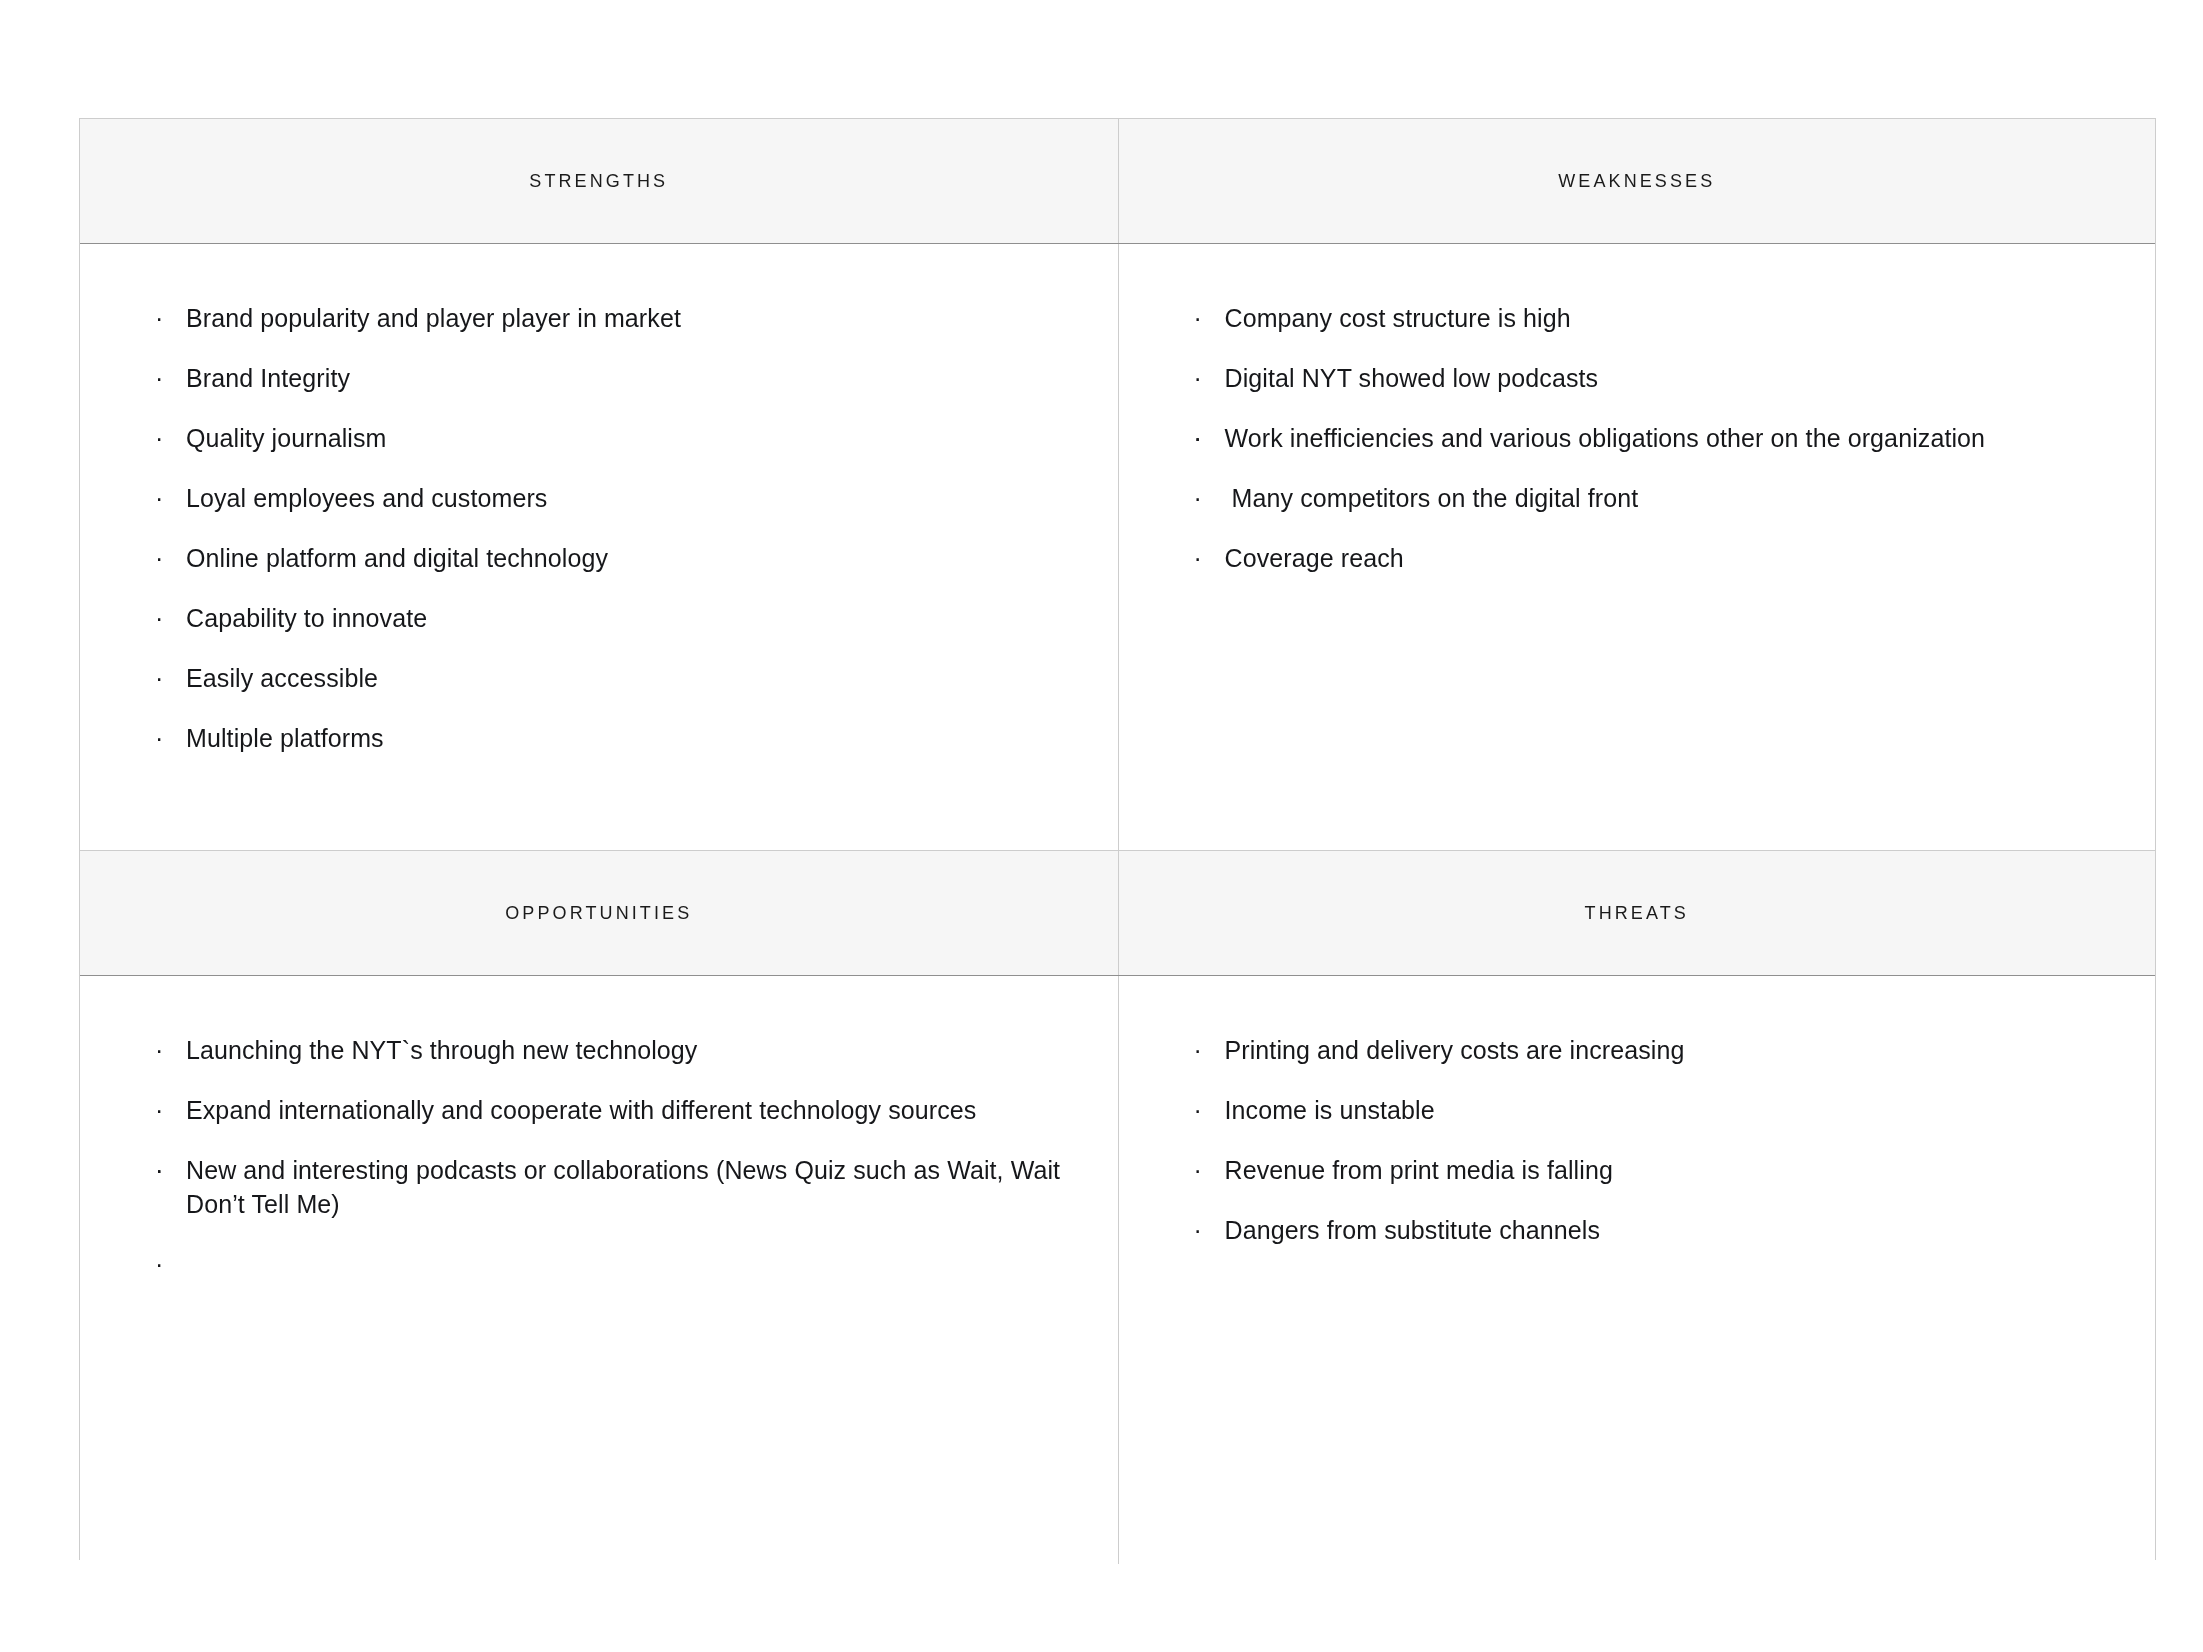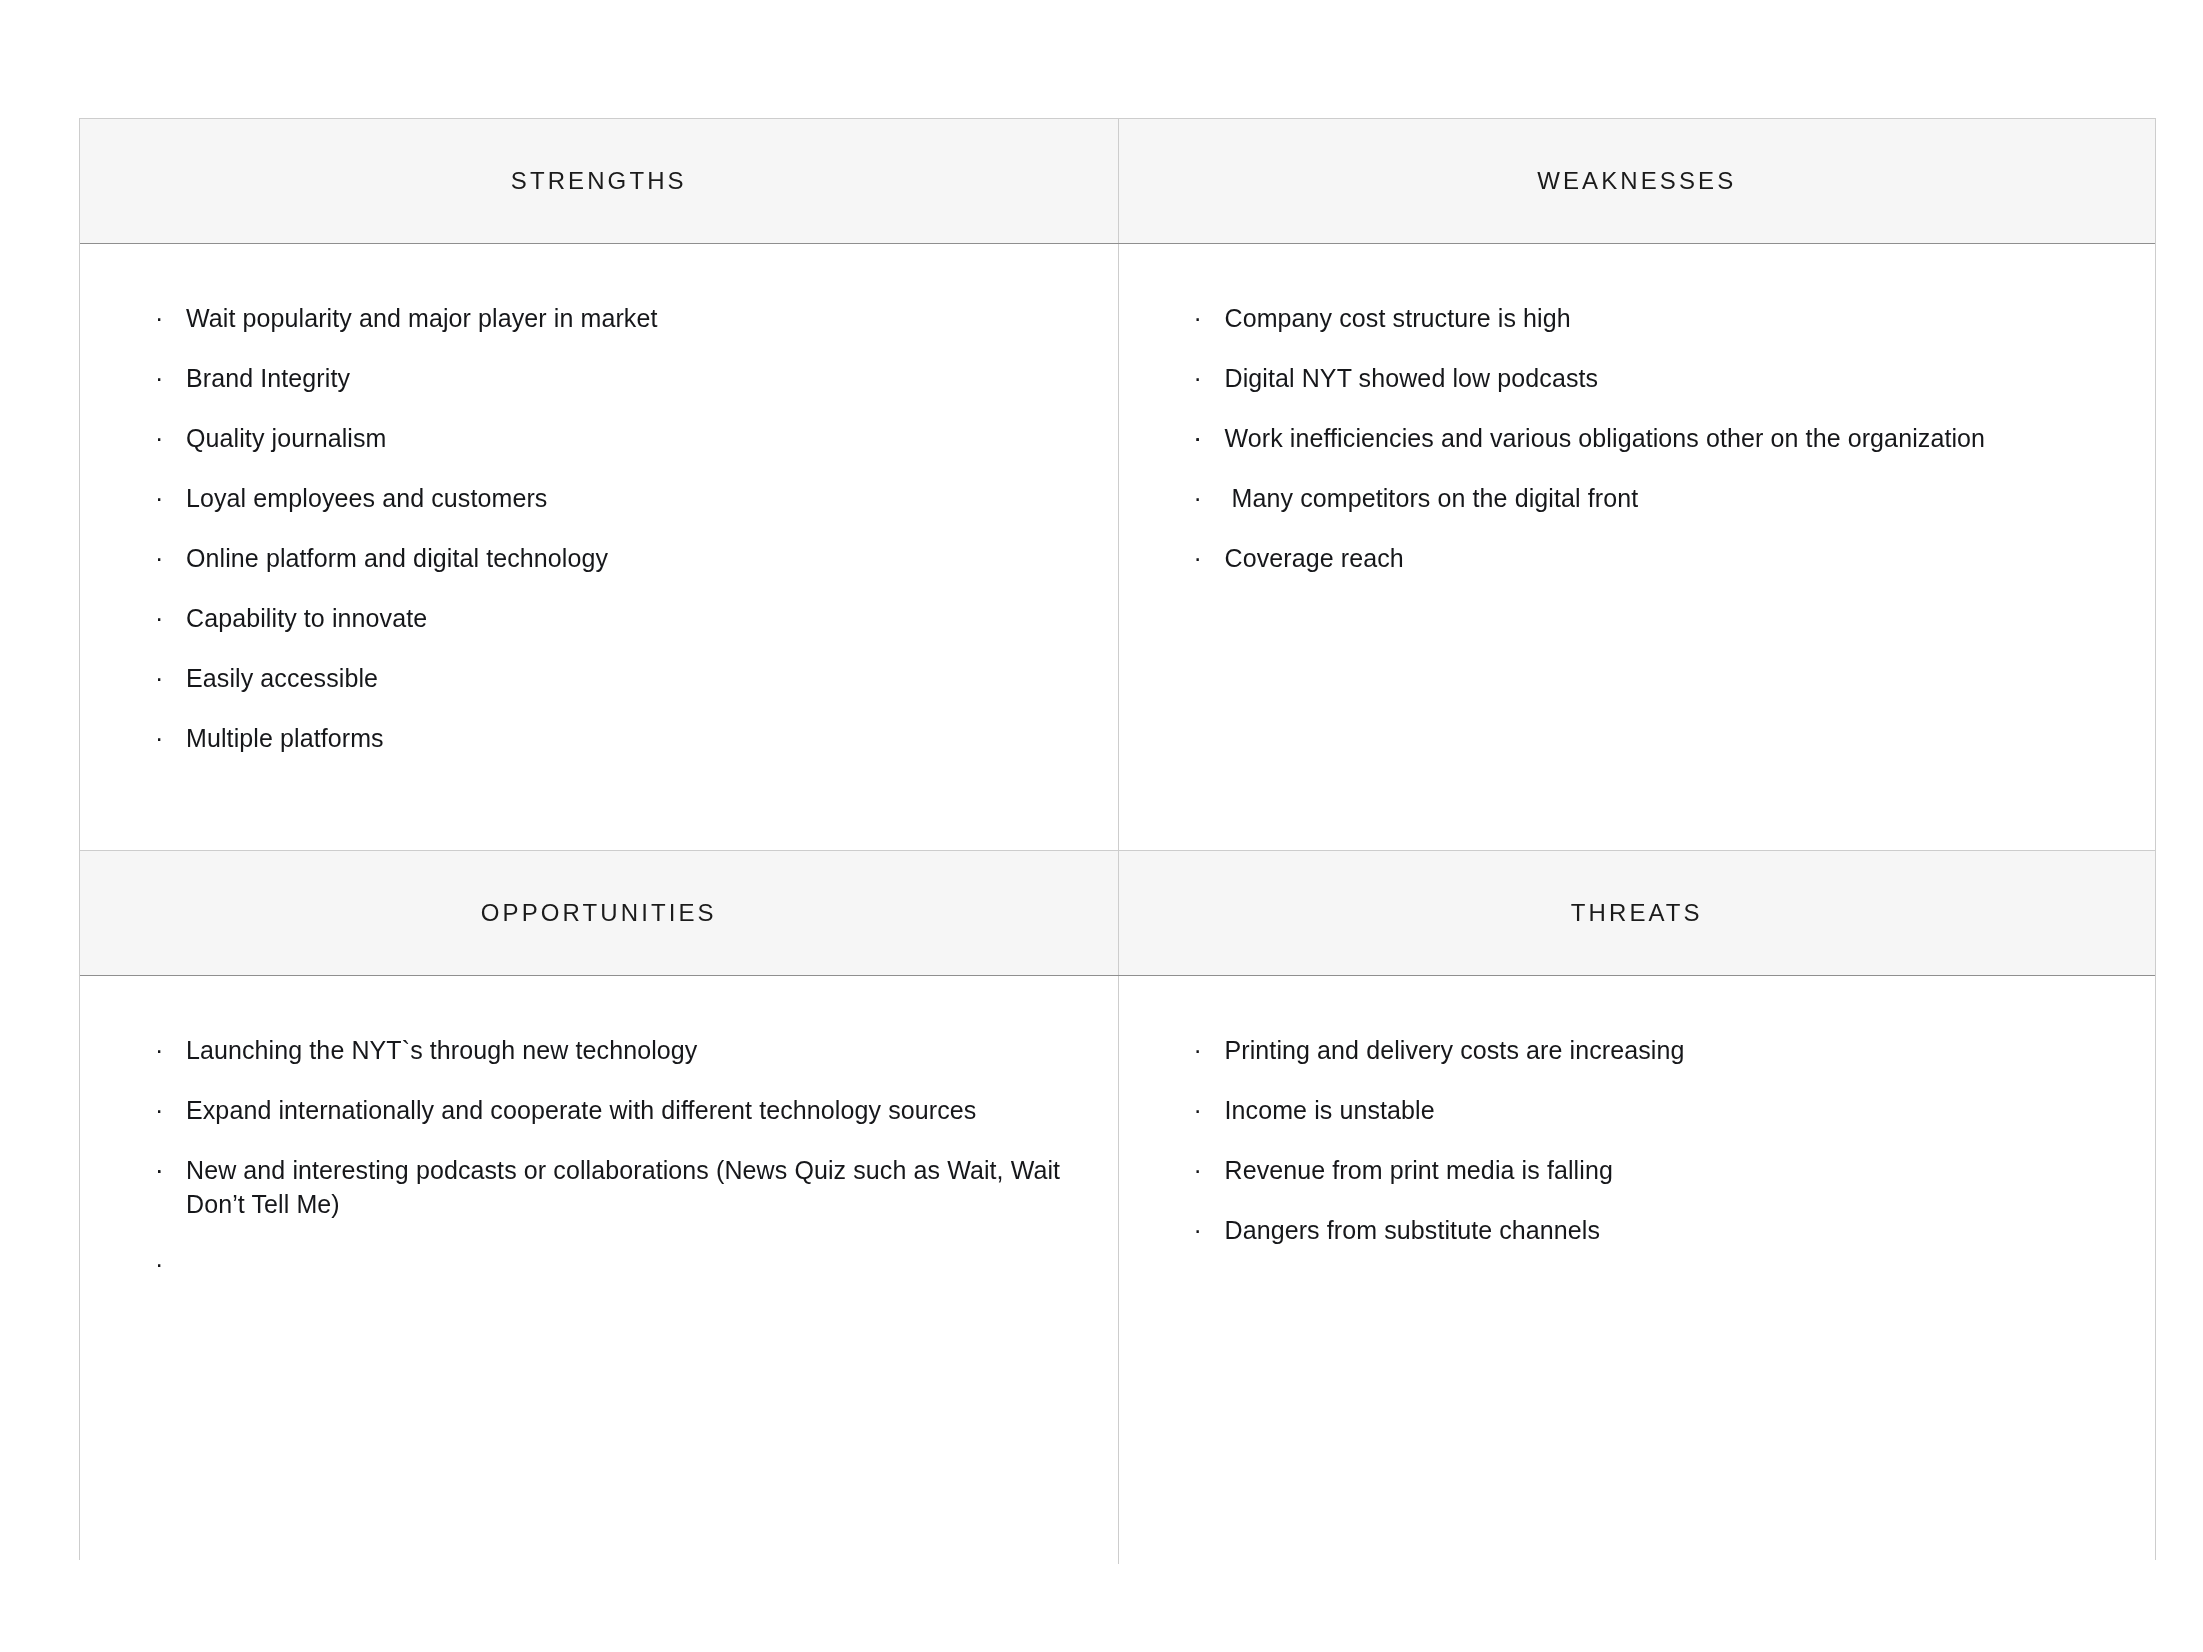--- a/index.html
+++ b/index.html
@@ -72,21 +72,21 @@
     display: flex;
     align-items: center;
     justify-content: center;
     background: #f6f6f6;
   }
   .quad-header-cell.right {
     border-left: 0.9px solid #cdcdcd;
   }
 
   .quad-title {
-    font-size: 24px;
+    font-size: 18px;
     letter-spacing: 3.1px;
     font-weight: 400;
     color: #1b1b1b;
     text-transform: uppercase;
     font-family: "Liberation Sans", "DejaVu Sans", sans-serif;
     white-space: nowrap;
   }
 
   .quad-body-cell {
     flex: 1 1 50%;
@@ -152,21 +152,21 @@
         <span class="quad-title">STRENGTHS</span>
       </div>
       <div class="quad-header-cell right">
         <span class="quad-title">WEAKNESSES</span>
       </div>
     </div>
 
     <div class="swot-band band-body first-body">
       <div class="quad-body-cell left">
         <ul class="bullet-list">
-            <li class="bullet-item"><span class="bullet-dot">·</span><span class="bullet-text">Wait popularity and major player in market</span></li>
+            <li class="bullet-item"><span class="bullet-dot">·</span><span class="bullet-text">Brand popularity and player player in market</span></li>
             <li class="bullet-item"><span class="bullet-dot">·</span><span class="bullet-text">Brand Integrity</span></li>
             <li class="bullet-item"><span class="bullet-dot">·</span><span class="bullet-text">Quality journalism</span></li>
             <li class="bullet-item"><span class="bullet-dot">·</span><span class="bullet-text">Loyal employees and customers</span></li>
             <li class="bullet-item"><span class="bullet-dot">·</span><span class="bullet-text">Online platform and digital technology</span></li>
             <li class="bullet-item"><span class="bullet-dot">·</span><span class="bullet-text">Capability to innovate</span></li>
             <li class="bullet-item"><span class="bullet-dot">·</span><span class="bullet-text">Easily accessible</span></li>
             <li class="bullet-item"><span class="bullet-dot">·</span><span class="bullet-text">Multiple platforms</span></li>
           </ul>
       </div>
       <div class="quad-body-cell right">

